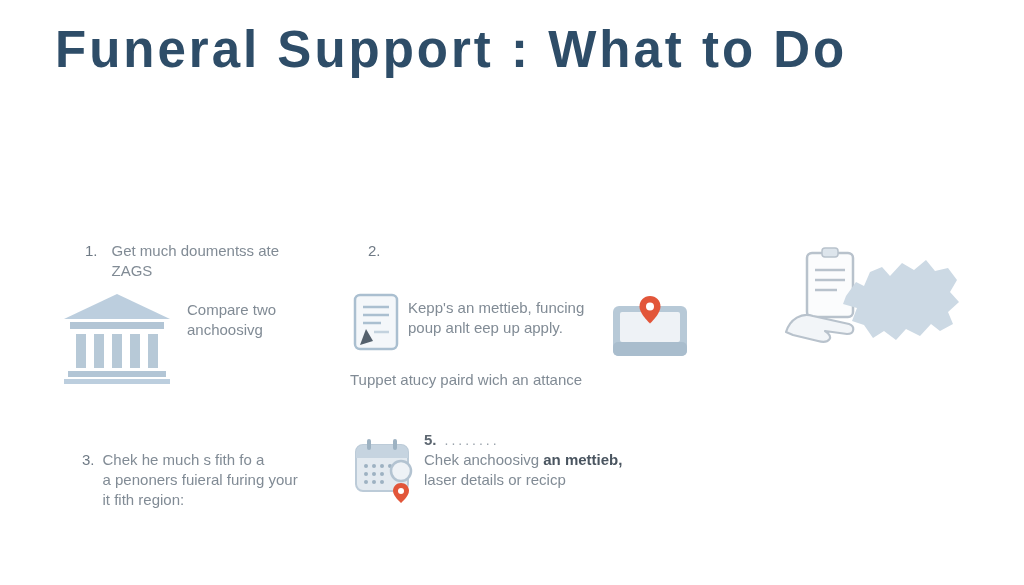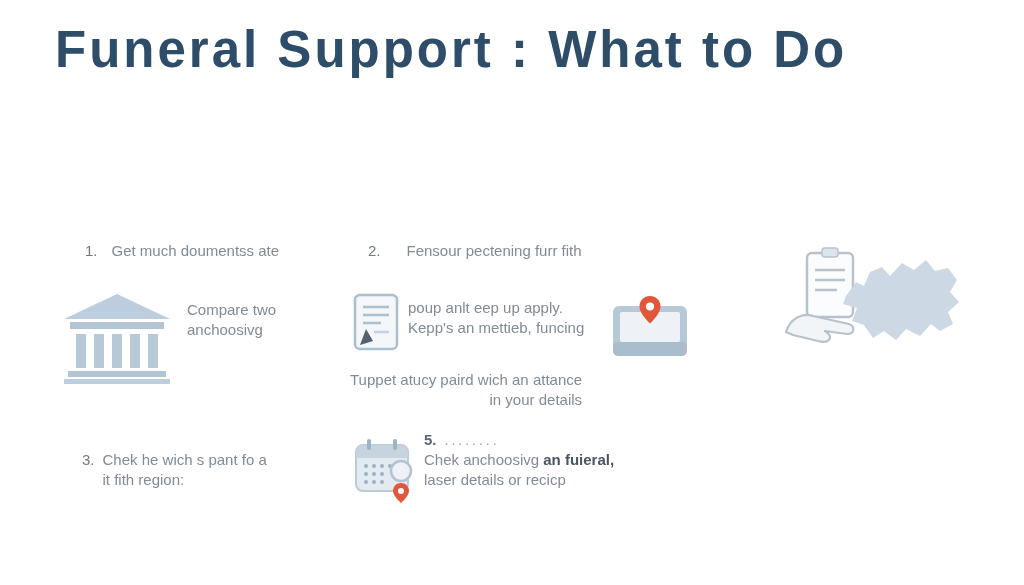--- a/index.html
+++ b/index.html
@@ -28,20 +28,21 @@
 
 <div class="frame">
 
   <div class="abs title" style="left:55px; top:20px;">Funeral Support : What to Do</div>
 
   <div class="abs" style="left:85px; top:241px;">
     <div class="row">
       <span class="num">1.</span>
       <div class="body-text">
         <div>Get much doumentss ate</div>
+        <div>ZAGS</div>
       </div>
     </div>
   </div>
 
   <div class="abs" style="left:62px; top:292px;">
     <svg width="110" height="92" viewBox="0 0 110 92">
       <polygon points="55,2 108,27 2,27" fill="#bccede"></polygon>
       <rect x="8" y="30" width="94" height="7" fill="#b2c5d5"></rect>
       <rect x="14" y="42" width="10" height="34" fill="#b7c9d7"></rect>
       <rect x="32" y="42" width="10" height="34" fill="#b7c9d7"></rect>
@@ -55,61 +56,60 @@
 
   <div class="abs body-text" style="left:187px; top:300px;">
     <div>Compare two</div>
     <div>anchoosivg</div>
   </div>
 
   <div class="abs" style="left:368px; top:241px;">
     <div class="row">
       <span class="num num-wide">2.</span>
       <div class="body-text">
-        <div>Fensour pectening furr fith</div>
       </div>
     </div>
   </div>
 
   <div class="abs" style="left:352px; top:292px;">
     <svg width="48" height="60" viewBox="0 0 48 60">
       <rect x="3" y="3" width="42" height="54" rx="5" fill="#f4f7fa" stroke="#aabfd0" stroke-width="2.5"></rect>
       <line x1="11" y1="15" x2="37" y2="15" stroke="#aabfd0" stroke-width="2.5"></line>
       <line x1="11" y1="23" x2="37" y2="23" stroke="#aabfd0" stroke-width="2.5"></line>
       <line x1="11" y1="31" x2="29" y2="31" stroke="#aabfd0" stroke-width="2.5"></line>
       <line x1="22" y1="40" x2="37" y2="40" stroke="#c3d2de" stroke-width="2.5"></line>
       <path d="M8 53 L14 37 L21 49 Z" fill="#55616d"></path>
     </svg>
   </div>
 
   <div class="abs body-text" style="left:408px; top:298px;">
+    <div>Kepp's an mettieb, funcing</div>
     <div>poup anlt eep up apply.</div>
-    <div>Kepp's an mettieb, funcing</div>
   </div>
 
   <div class="abs" style="left:612px; top:294px;">
     <svg width="76" height="64" viewBox="0 0 76 64">
       <rect x="1" y="12" width="74" height="50" rx="6" fill="#b7c9d7"></rect>
       <rect x="8" y="18" width="60" height="30" rx="2" fill="#eef2f6"></rect>
       <rect x="1" y="48" width="74" height="14" rx="5" fill="#a9bdcd"></rect>
       <path d="M38 2 c-6 0 -10.5 4.5 -10.5 10.5 c0 7.5 10.5 17 10.5 17 c0 0 10.5 -9.5 10.5 -17 C48.5 6.5 44 2 38 2 z" fill="#e2563a"></path>
       <circle cx="38" cy="12.5" r="4" fill="#ffffff"></circle>
     </svg>
   </div>
 
-  <div class="abs body-text" style="left:350px; top:370px;text-align:right;">
+  <div class="abs body-text" style="left:350px; top:370px;">
     <div>Tuppet atucy paird wich an attance</div>
-    <div>in your details</div>
   </div>
 
   <div class="abs" style="left:82px; top:450px;">
     <div class="row">
       <span class="num" style="margin-right:8px;">3.</span>
       <div class="body-text">
-        <div>Chek he wich s pant fo a</div>
+        <div>Chek he much s fith fo a</div>
+        <div>a penoners fuieral furing your</div>
         <div>it fith region:</div>
       </div>
     </div>
   </div>
 
   <div class="abs" style="left:354px; top:437px;">
     <svg width="62" height="66" viewBox="0 0 62 66">
       <rect x="2" y="8" width="52" height="46" rx="7" fill="#e3eaf0" stroke="#bccbd8" stroke-width="2"></rect>
       <path d="M2 21 v-6 a7 7 0 0 1 7 -7 h38 a7 7 0 0 1 7 7 v6 z" fill="#c6d4e0"></path>
       <rect x="13" y="2" width="4" height="11" rx="2" fill="#9db2c2"></rect>
@@ -130,21 +130,21 @@
       <path d="M47 46 c-4.5 0 -8 3.4 -8 7.8 c0 5.6 8 12.2 8 12.2 c0 0 8 -6.6 8 -12.2 C55 49.4 51.5 46 47 46 z" fill="#e2563a"></path>
       <circle cx="47" cy="54" r="3" fill="#ffffff"></circle>
     </svg>
   </div>
 
   <div class="abs body-text" style="left:424px; top:430px;">
     <div>
       <span class="num5">5.</span><span class="dots">........</span>
     </div>
     <div>
-      <span>Chek anchoosivg </span><span class="bold-dark">an fuieral,</span>
+      <span>Chek anchoosivg </span><span class="bold-dark">an mettieb,</span>
     </div>
     <div>laser details or recicp</div>
   </div>
 
   <div class="abs" style="left:783px; top:246px;">
     <svg width="82" height="100" viewBox="0 0 82 100">
       <rect x="24" y="7" width="46" height="64" rx="5" fill="#fbfcfd" stroke="#b8c2cc" stroke-width="2.5"></rect>
       <rect x="39" y="2" width="16" height="9" rx="3" fill="#dde5ec" stroke="#b8c2cc" stroke-width="1.5"></rect>
       <line x1="32" y1="24" x2="62" y2="24" stroke="#b8c2cc" stroke-width="2.5"></line>
       <line x1="32" y1="34" x2="62" y2="34" stroke="#b8c2cc" stroke-width="2.5"></line>

